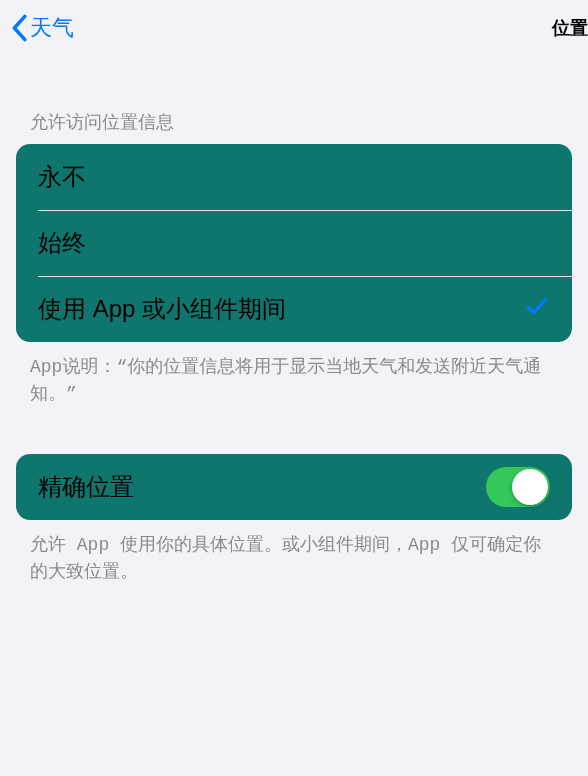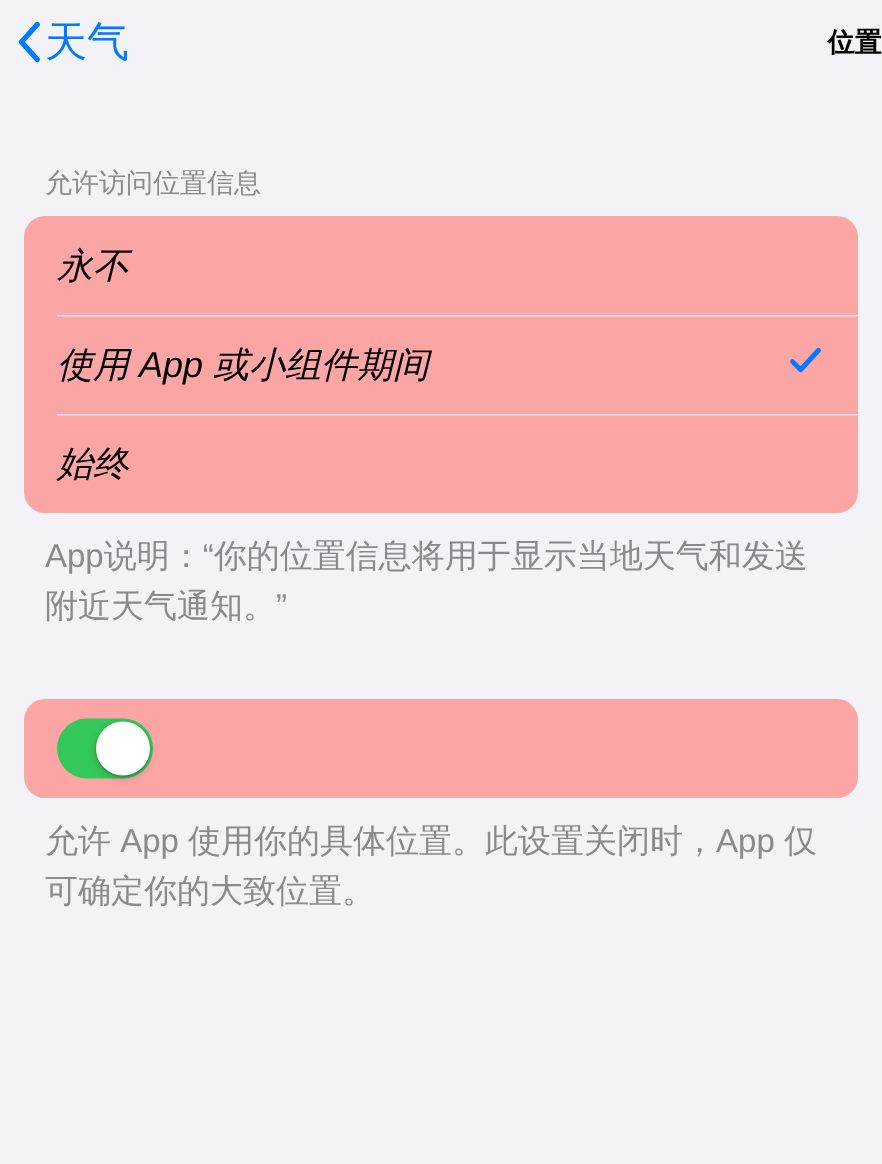--- a/index.html
+++ b/index.html
@@ -14,44 +14,43 @@
     .nav {
       height: 56px;
       position: relative;
       display: flex;
       align-items: center;
     }
     .back {
       display: flex;
       align-items: center;
       color: #007aff;
-      font-size: 28px;
+      font-size: 22px;
       padding-left: 10px;
       cursor: pointer;
     }
     .back svg { margin-right: 2px; }
     .title {
       position: absolute;
       left: 0; right: 0;
       text-align: right;
       font-size: 18px;
       font-weight: 700;
       pointer-events: none;
     }
     .section-header {
       font-size: 18px;
       color: #8a8a8e;
       padding: 54px 30px 10px 30px;
     }
     .group {
-      background: #fca5a5;
+      background: #0f766e;
       margin: 0 16px;
       border-radius: 14px;
       overflow: hidden;
-      font-style: italic;
     }
     .row {
       display: flex;
       align-items: center;
       justify-content: space-between;
       min-height: 66px;
       padding: 0 22px;
       font-size: 24px;
       cursor: pointer;
       position: relative;
@@ -62,24 +61,25 @@
       top: 0;
       left: 22px;
       right: 0;
       height: 1px;
       background: #e3e3e6;
     }
     .check {
       color: #007aff;
     }
     .footer {
-      font-size: 22px;
+      font-size: 18px;
       color: #8a8a8e;
       padding: 12px 30px 0 30px;
       line-height: 1.5;
+      font-family: Liberation Mono, monospace;
     }
     .spacer { height: 46px; }
     .toggle {
       width: 64px;
       height: 40px;
       border-radius: 20px;
       position: relative;
       cursor: pointer;
     }
     .toggle.on { background: #34c759; }
@@ -102,37 +102,38 @@
   <div class="title">位置</div>
 </div>
 
 <div class="section-header">允许访问位置信息</div>
 
 <div class="group">
   <div class="row">
     <span>永不</span>
   </div>
   <div class="row">
+    <span>始终</span>
+  </div>
+  <div class="row">
     <span>使用 App 或小组件期间</span>
     <span class="check">
       <svg width="26" height="26" viewBox="0 0 24 24" fill="none" stroke="currentColor" stroke-width="3" stroke-linecap="round" stroke-linejoin="round">
           <polyline points="4,13 9,18 20,6"></polyline>
         </svg>
     </span>
-  </div>
-  <div class="row">
-    <span>始终</span>
   </div>
 </div>
 
 <div class="footer">App说明：“你的位置信息将用于显示当地天气和发送附近天气通知。”</div>
 
 <div class="spacer"></div>
 
 <div class="group">
   <div class="row">
+    <span>精确位置</span>
     <div class="toggle on">
       <div class="knob"></div>
     </div>
   </div>
 </div>
 
-<div class="footer">允许 App 使用你的具体位置。此设置关闭时，App 仅可确定你的大致位置。</div>
+<div class="footer">允许 App 使用你的具体位置。或小组件期间，App 仅可确定你的大致位置。</div>
 
 </body></html>

